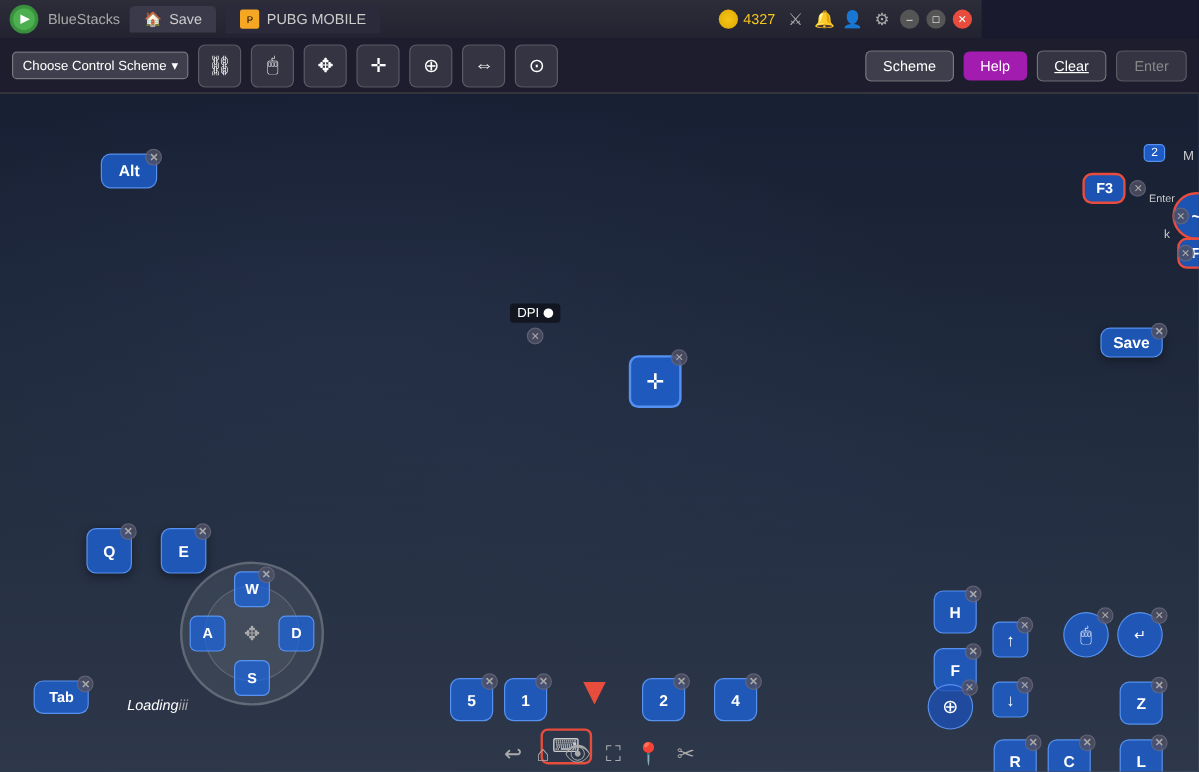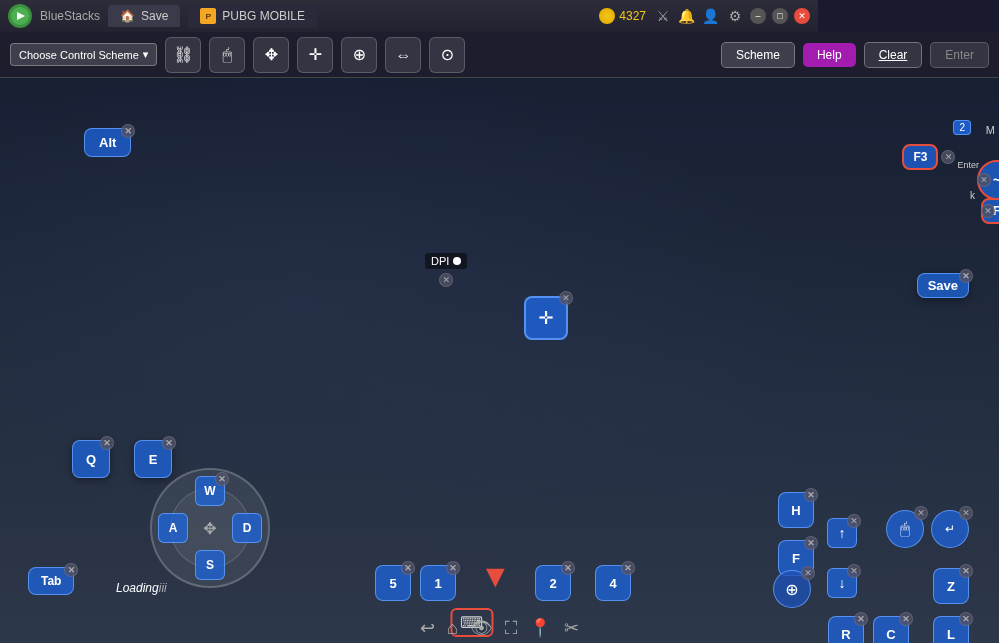--- a/index.html
+++ b/index.html
@@ -109,21 +109,21 @@
     .num-key { position: absolute; background: rgba(30,100,220,0.75); border: 1.5px solid rgba(100,160,255,0.8); border-radius: 8px; width: 36px; height: 36px; display: flex; align-items: center; justify-content: center; color: #fff; font-size: 13px; font-weight: bold; cursor: pointer; }
 
     
     .right-key { position: absolute; background: rgba(30,100,220,0.75); border: 1.5px solid rgba(100,160,255,0.8); border-radius: 8px; width: 36px; height: 36px; display: flex; align-items: center; justify-content: center; color: #fff; font-size: 13px; font-weight: bold; cursor: pointer; }
     .fkey-btn { background: rgba(30,100,220,0.75); border: 2px solid #e74c3c; border-radius: 8px; padding: 4px 8px; color: #fff; font-size: 12px; font-weight: bold; cursor: pointer; min-width: 36px; text-align: center; }
 
     
     .mouse-btn { position: absolute; background: rgba(30,100,220,0.75); border: 1.5px solid rgba(100,160,255,0.8); border-radius: 50%; width: 38px; height: 38px; display: flex; align-items: center; justify-content: center; color: #fff; font-size: 16px; cursor: pointer; }
 
     
-    .loading-text { position: absolute; bottom: 48px; left: 116px; color: #fff; font-size: 12px; font-style: italic; }
+    .loading-text { position: absolute; bottom: 48px; left: 106px; color: #fff; font-size: 12px; font-style: italic; }
 
     
     .keyboard-highlight {
       position: absolute; bottom: 8px; left: 50%; transform: translateX(-50%);
       background: transparent; border: 2.5px solid #e74c3c;
       border-radius: 6px; padding: 2px 8px;
       color: #fff; font-size: 18px; cursor: pointer;
     }
 
     

